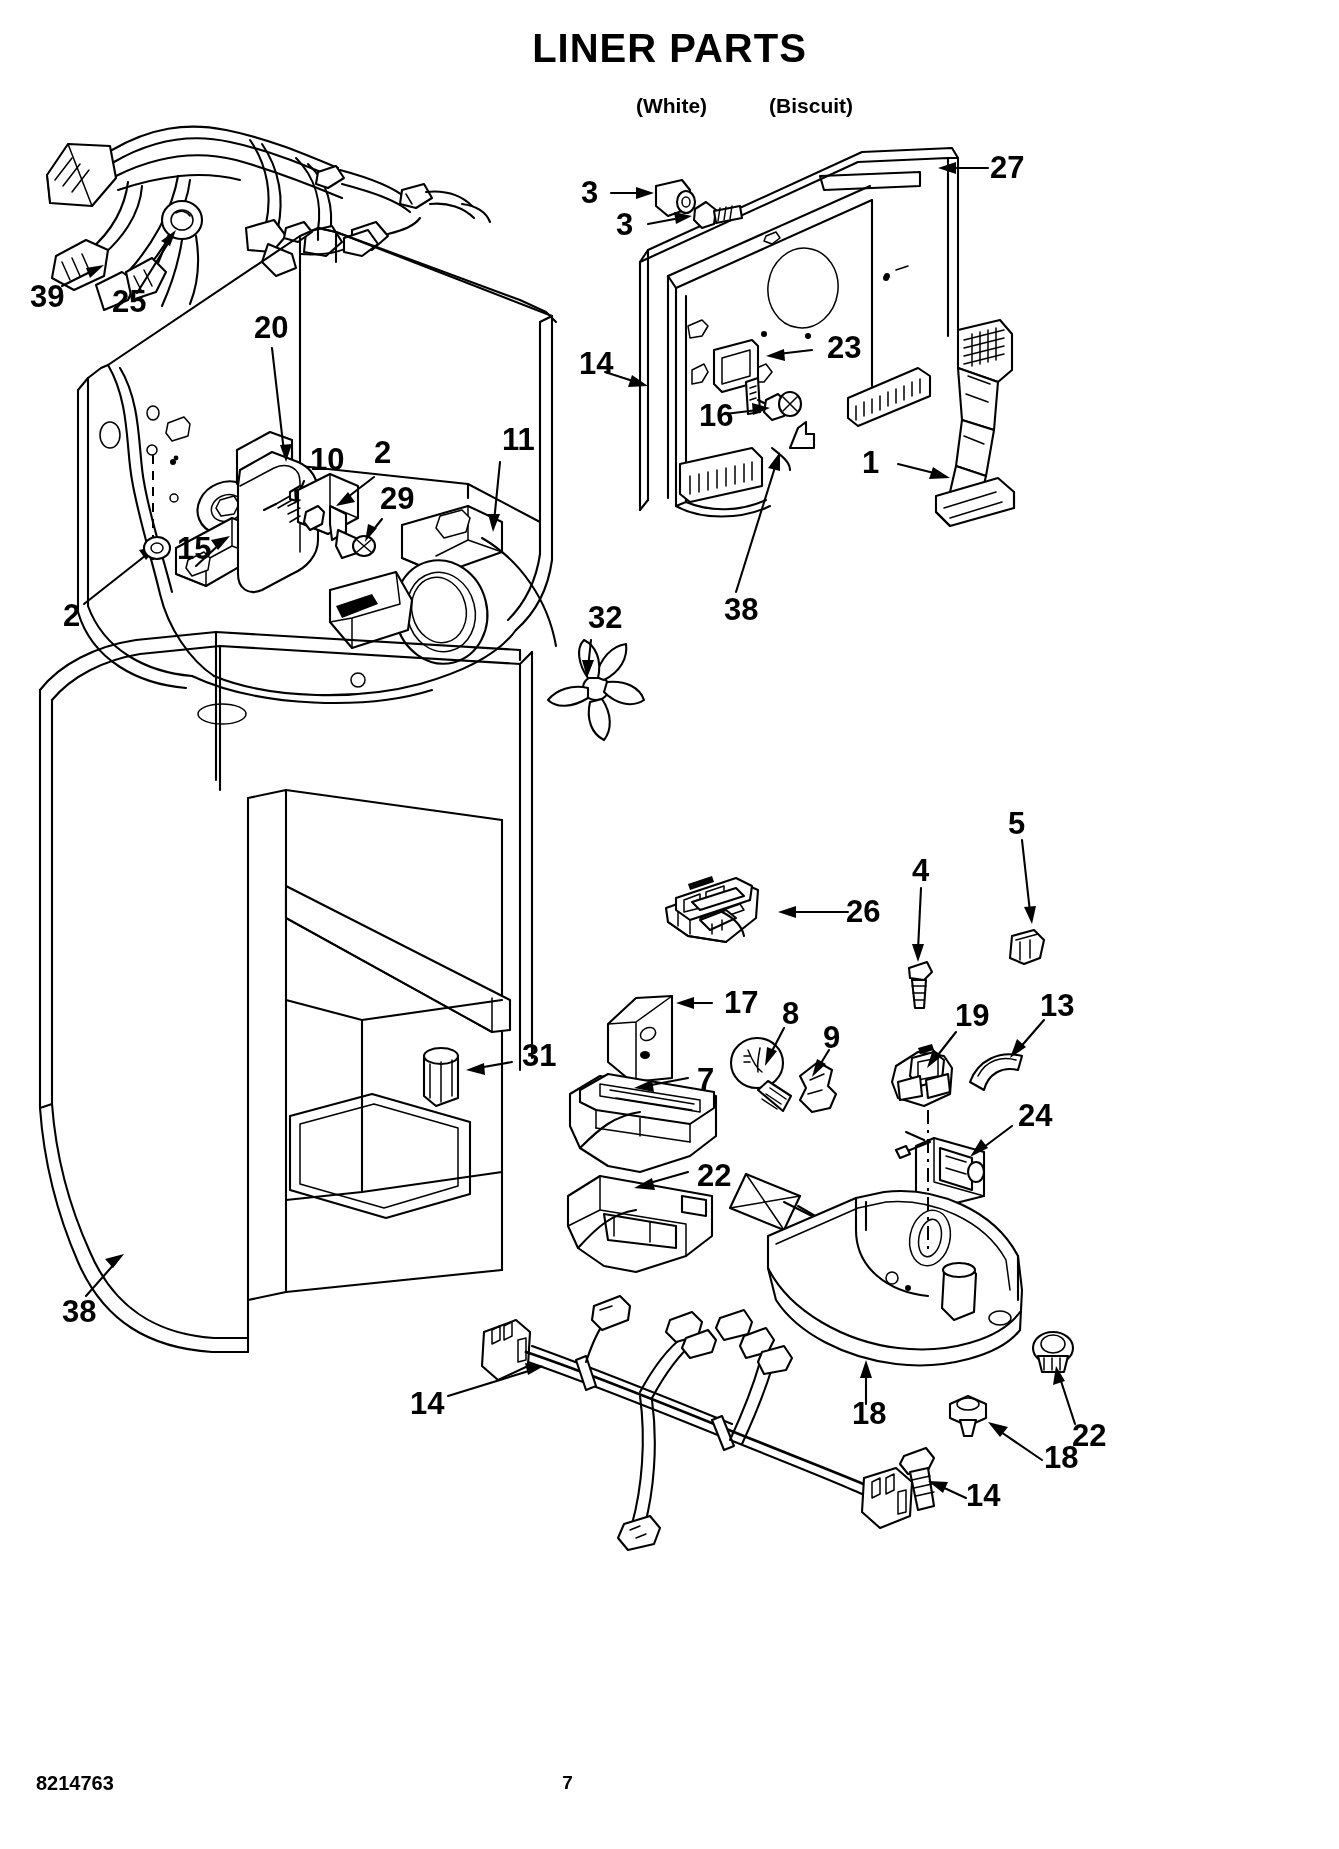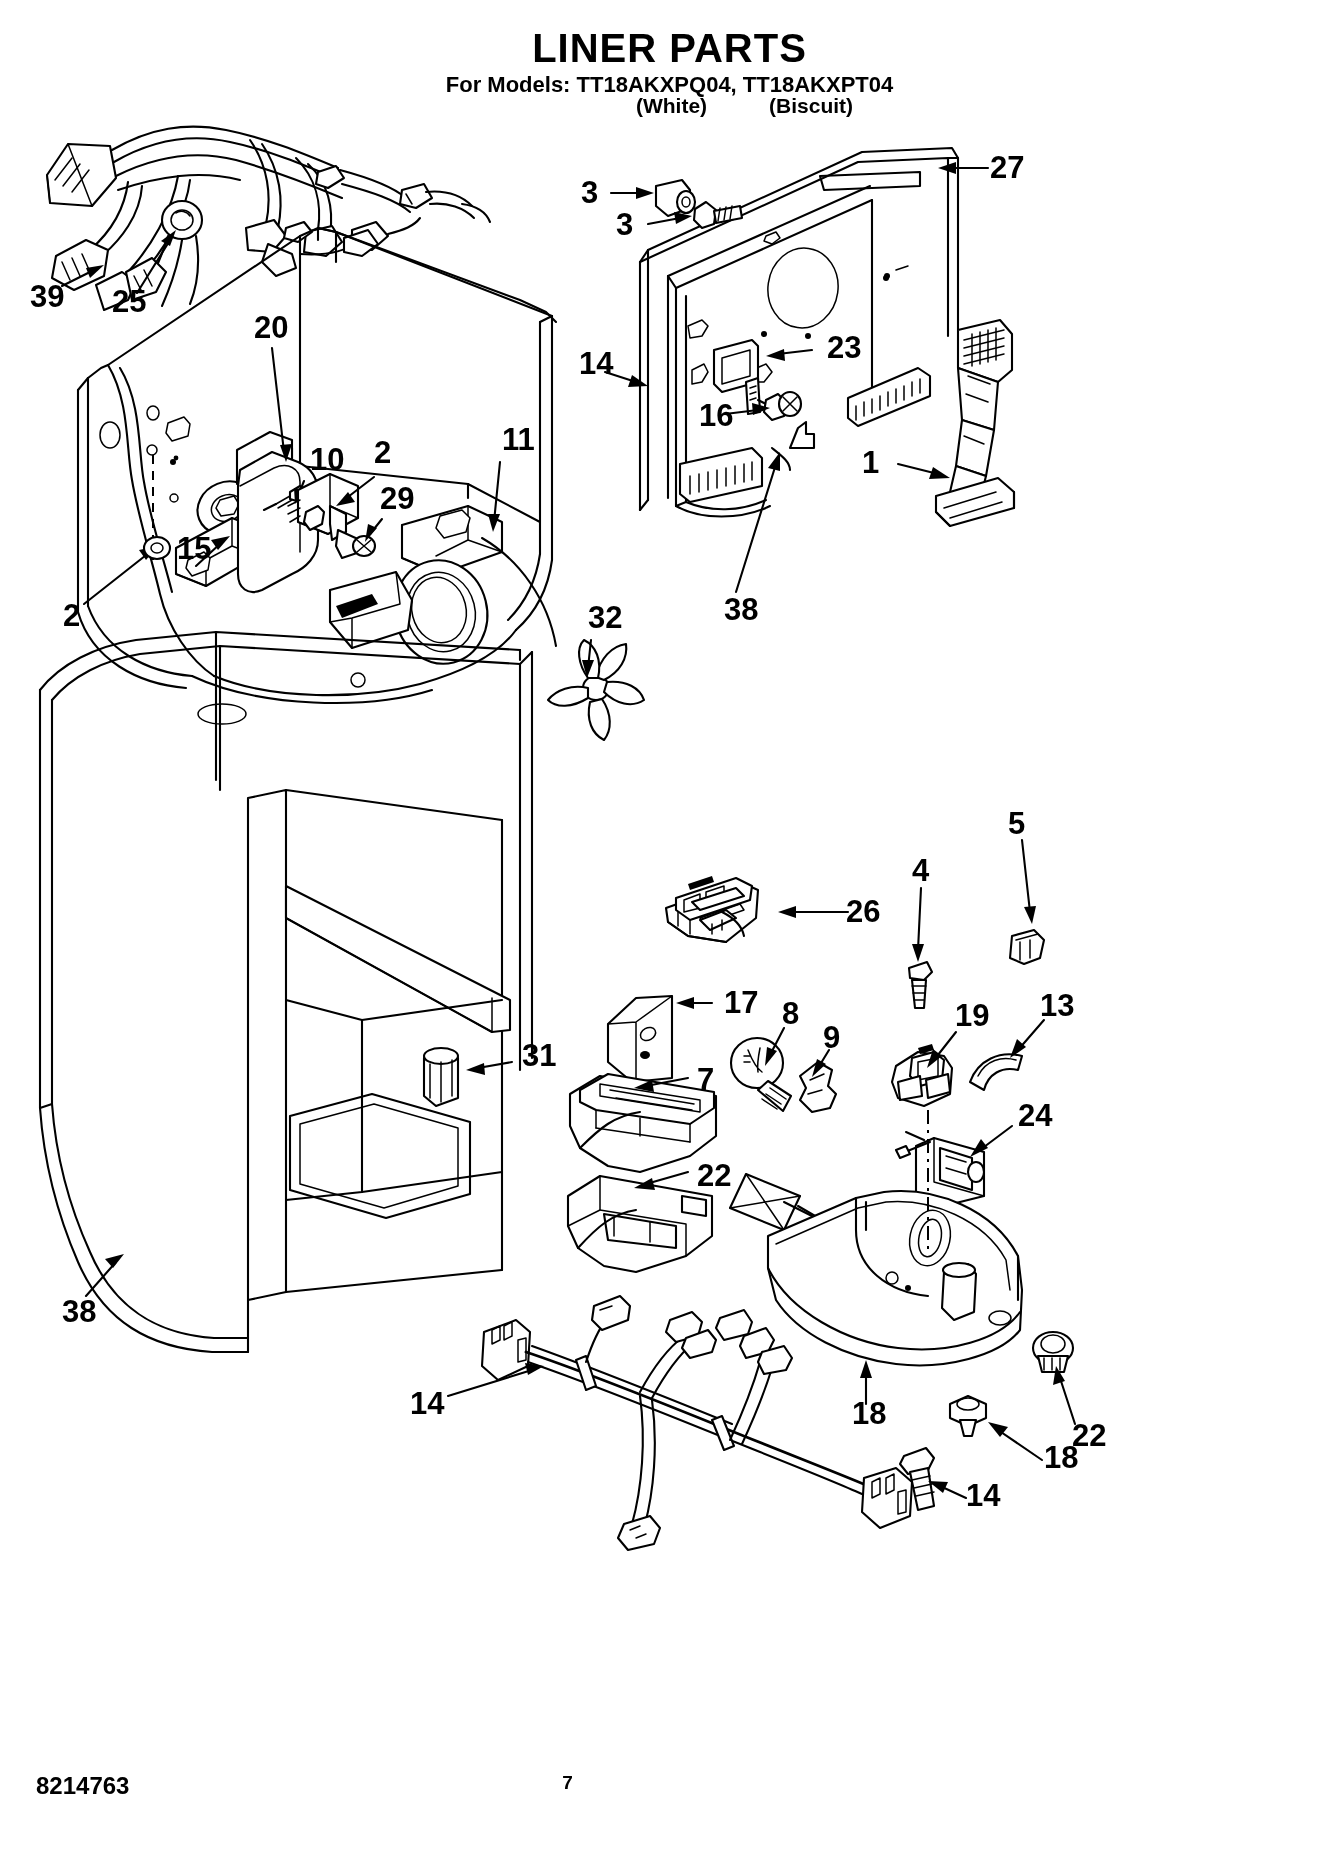--- a/index.html
+++ b/index.html
@@ -42,21 +42,21 @@
     top: 94px;
     font-size: 21px;
   }
   #colorline .sp1 { display:inline-block; width: 150px; }
   #colorline .c1 { display:inline-block; }
   #colorline .c2 { display:inline-block; margin-left: 62px; }
   #footer-left {
     position: absolute;
     left: 36px;
     top: 1772px;
-    font-size: 24px;
+    font-size: 20px;
     font-weight: bold;
   }
   #footer-center {
     position: absolute;
     left: 0;
     width: 1135px;
     text-align: center;
     top: 1772px;
     font-size: 19px;
     font-weight: bold;
@@ -82,21 +82,20 @@
   .blk { fill: #000; }
   .dash { fill:none; stroke:#000; stroke-width:2; stroke-dasharray: 9 7; }
   .dashd { fill:none; stroke:#000; stroke-width:2; stroke-dasharray: 14 6 3 6; }
 </style>
 </head>
 <body>
 
 <div id="page">
 
   <div class="hdr" id="title">LINER PARTS</div>
-  <div class="hdr" id="subtitle">For Models: TT18AKXPQ04, TT18AKXPT04</div>
   <div class="hdr" id="colorline"><span class="sp1"></span><span class="c1">(White)</span><span class="c2">(Biscuit)</span></div>
 
   <svg id="art" viewBox="0 0 1339 1849">
 
     <g>
 
       <path class="wh" d="M47 175 L68 144 L110 146 L116 178 L92 206 L50 203 Z"></path>
       <path class="lnT" d="M55 180 L72 158 M63 186 L80 164 M72 192 L89 170"></path>
       <path class="lnT" d="M47 175 L50 203 M68 144 L92 206"></path>
 

